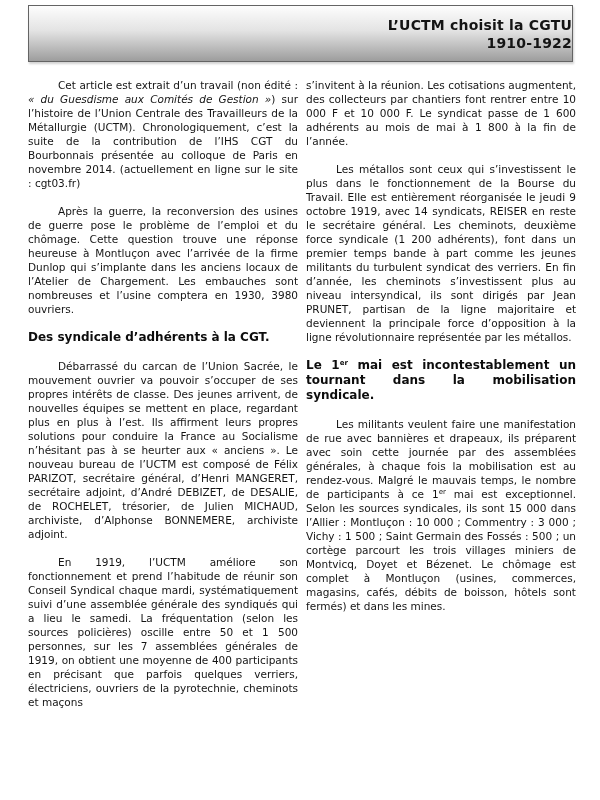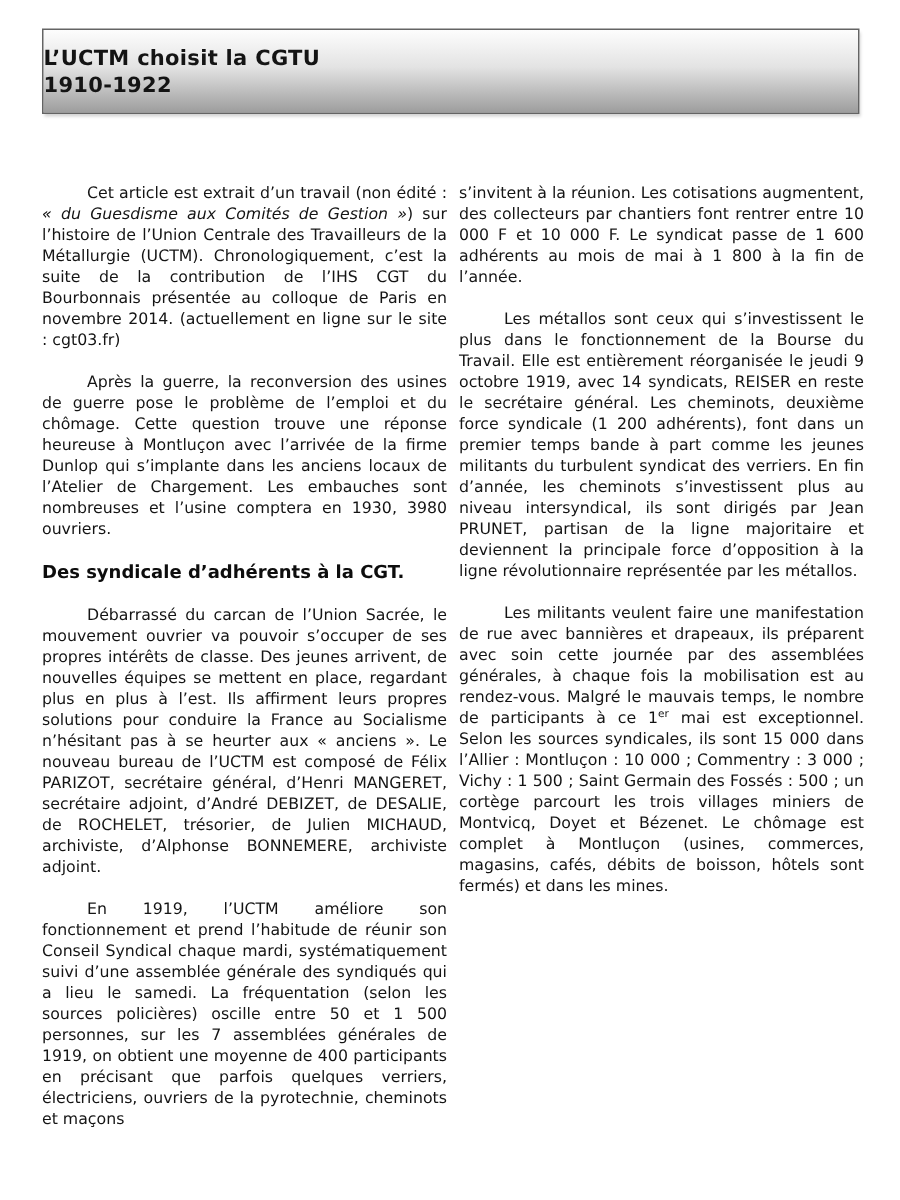--- a/index.html
+++ b/index.html
@@ -10,43 +10,42 @@
     color: #111111;
   }
   .page {
     position: relative;
     width: 600px; height: 800px;
     background: #ffffff;
     overflow: hidden;
   }
   .title-banner {
     position: absolute;
-    left: 28px; top: 19px;
+    left: 28px; top: 5px;
     width: 545px; height: 57px;
     border: 1px solid #646464;
     background: linear-gradient(180deg, #fdfdfd 0%, #e3e3e3 45%, #9d9d9d 100%);
     box-shadow: 1px 2px 2px rgba(0,0,0,0.18);
     display: flex; flex-direction: column;
-    align-items: flex-start; justify-content: center;
+    align-items: flex-end; justify-content: center;
     text-align: center;
   }
   .title-line {
     font-weight: bold;
     font-size: 14px;
     line-height: 18px;
     color: #141414;
     letter-spacing: 0.2px;
   }
   .columns {
     position: absolute;
     top: 78px; left: 28px;
     width: 548px;
     display: flex;
     gap: 8px;
-    margin-top: 44px;
   }
   .col {
     width: 270px;
     font-size: 10.5px;
     line-height: 14px;
     text-align: justify;
     color: #141414;
   }
   .col p.body-para { margin: 0 0 14px 0; }
   .col p.body-para.indent { text-indent: 30px; }
@@ -79,16 +78,17 @@
     <div class="col">
         <p class="body-para indent"><span>Cet article est extrait d’un travail (non édité : </span><i>« du Guesdisme aux Comités de Gestion »</i><span>) sur l’histoire de l’Union Centrale des Travailleurs de la Métallurgie (UCTM). Chronologiquement, c’est la suite de la contribution de l’IHS CGT du Bourbonnais présentée au colloque de Paris en novembre 2014. (actuellement en ligne sur le site : cgt03.fr)</span></p>
         <p class="body-para indent"><span>Après la guerre, la reconversion des usines de guerre pose le problème de l’emploi et du chômage. Cette question trouve une réponse heureuse à Montluçon avec l’arrivée de la firme Dunlop qui s’implante dans les anciens locaux de l’Atelier de Chargement. Les embauches sont nombreuses et l’usine comptera en 1930, 3980 ouvriers.</span></p>
         <h2 class="col-heading"><span>Des syndicale d’adhérents à la CGT.</span></h2>
         <p class="body-para indent"><span>Débarrassé du carcan de l’Union Sacrée, le mouvement ouvrier va pouvoir s’occuper de ses propres intérêts de classe. Des jeunes arrivent, de nouvelles équipes se mettent en place, regardant plus en plus à l’est. Ils affirment leurs propres solutions pour conduire la France au Socialisme n’hésitant pas à se heurter aux « anciens ». Le nouveau bureau de l’UCTM est composé de Félix PARIZOT, secrétaire général, d’Henri MANGERET, secrétaire adjoint, d’André DEBIZET, de DESALIE, de ROCHELET, trésorier, de Julien MICHAUD, archiviste, d’Alphonse BONNEMERE, archiviste adjoint.</span></p>
         <p class="body-para indent"><span>En 1919, l’UCTM améliore son fonctionnement et prend l’habitude de réunir son Conseil Syndical chaque mardi, systématiquement suivi d’une assemblée générale des syndiqués qui a lieu le samedi. La fréquentation (selon les sources policières) oscille entre 50 et 1 500 personnes, sur les 7 assemblées générales de 1919, on obtient une moyenne de 400 participants en précisant que parfois quelques verriers, électriciens, ouvriers de la pyrotechnie, cheminots et maçons</span></p>
       </div>
     <div class="col">
         <p class="body-para"><span>s’invitent à la réunion. Les cotisations augmentent, des collecteurs par chantiers font rentrer entre 10 000 F et 10 000 F. Le syndicat passe de 1 600 adhérents au mois de mai à 1 800 à la fin de l’année.</span></p>
         <p class="body-para indent"><span>Les métallos sont ceux qui s’investissent le plus dans le fonctionnement de la Bourse du Travail. Elle est entièrement réorganisée le jeudi 9 octobre 1919, avec 14 syndicats, REISER en reste le secrétaire général. Les cheminots, deuxième force syndicale (1 200 adhérents), font dans un premier temps bande à part comme les jeunes militants du turbulent syndicat des verriers. En fin d’année, les cheminots s’investissent plus au niveau intersyndical, ils sont dirigés par Jean PRUNET, partisan de la ligne majoritaire et deviennent la principale force d’opposition à la ligne révolutionnaire représentée par les métallos.</span></p>
+        <h2 class="col-heading"><span>Le 1</span><sup>er</sup><span> mai est incontestablement un tournant dans la mobilisation syndicale.</span></h2>
         <p class="body-para indent"><span>Les militants veulent faire une manifestation de rue avec bannières et drapeaux, ils préparent avec soin cette journée par des assemblées générales, à chaque fois la mobilisation est au rendez-vous. Malgré le mauvais temps, le nombre de participants à ce 1</span><sup>er</sup><span> mai est exceptionnel. Selon les sources syndicales, ils sont 15 000 dans l’Allier : Montluçon : 10 000 ; Commentry : 3 000 ; Vichy : 1 500 ; Saint Germain des Fossés : 500 ; un cortège parcourt les trois villages miniers de Montvicq, Doyet et Bézenet. Le chômage est complet à Montluçon (usines, commerces, magasins, cafés, débits de boisson, hôtels sont fermés) et dans les mines.</span></p>
       </div>
   </div>
 </div>
 
 </body></html>

